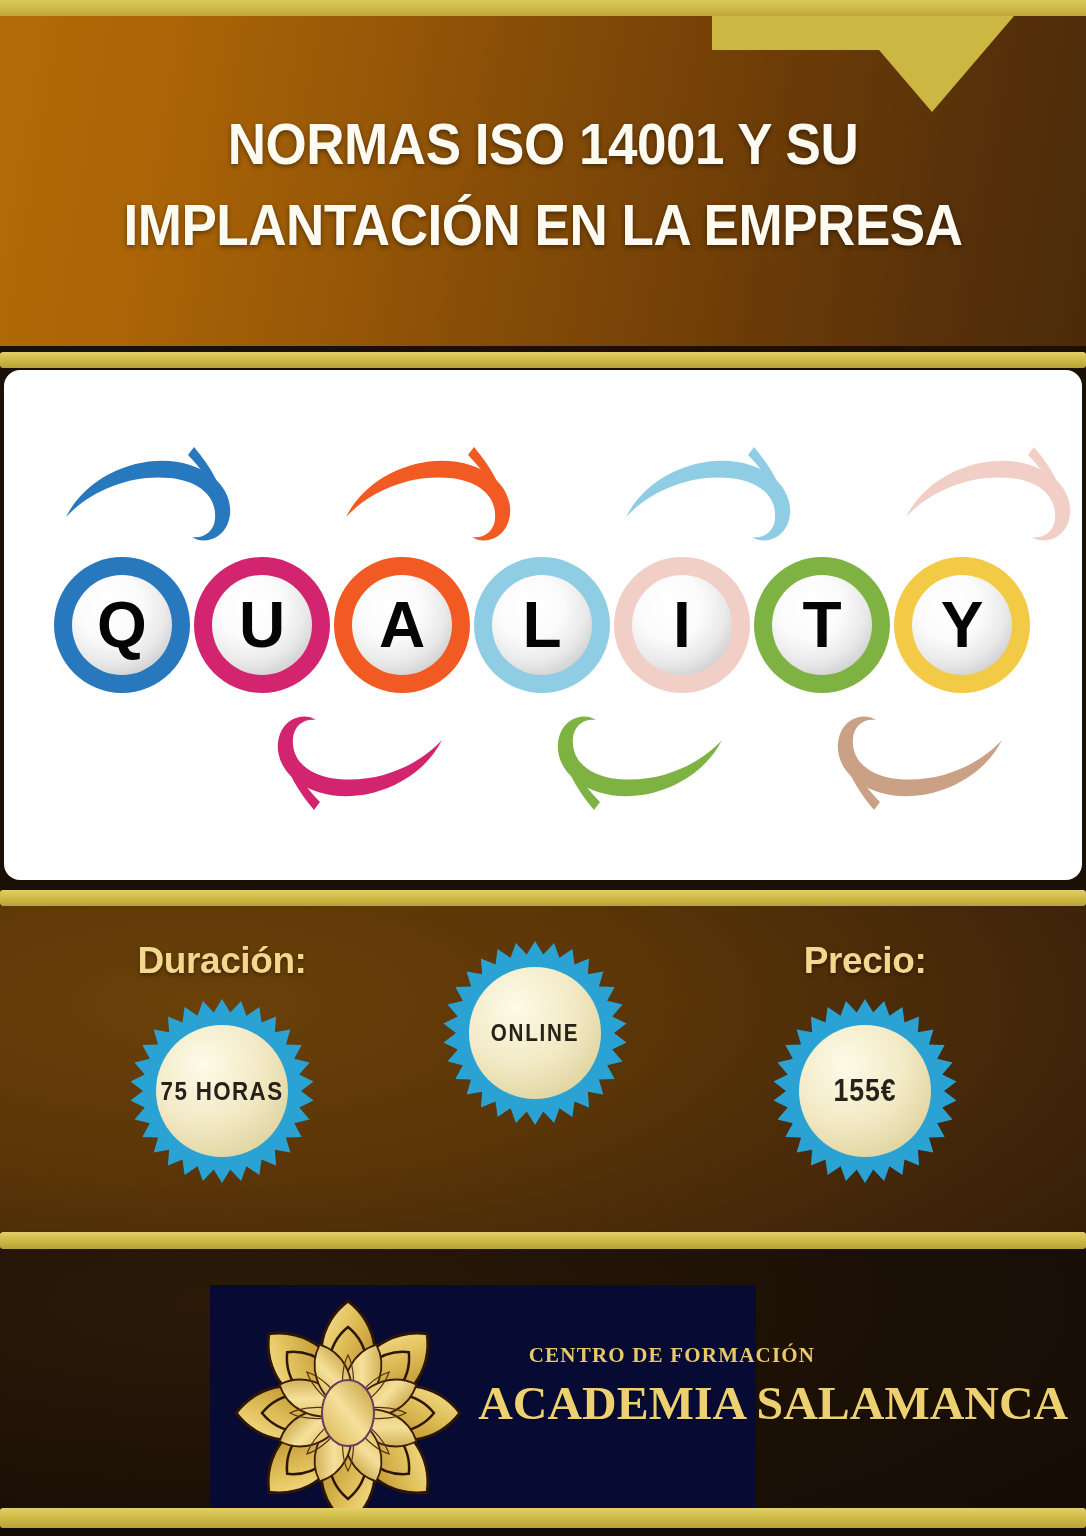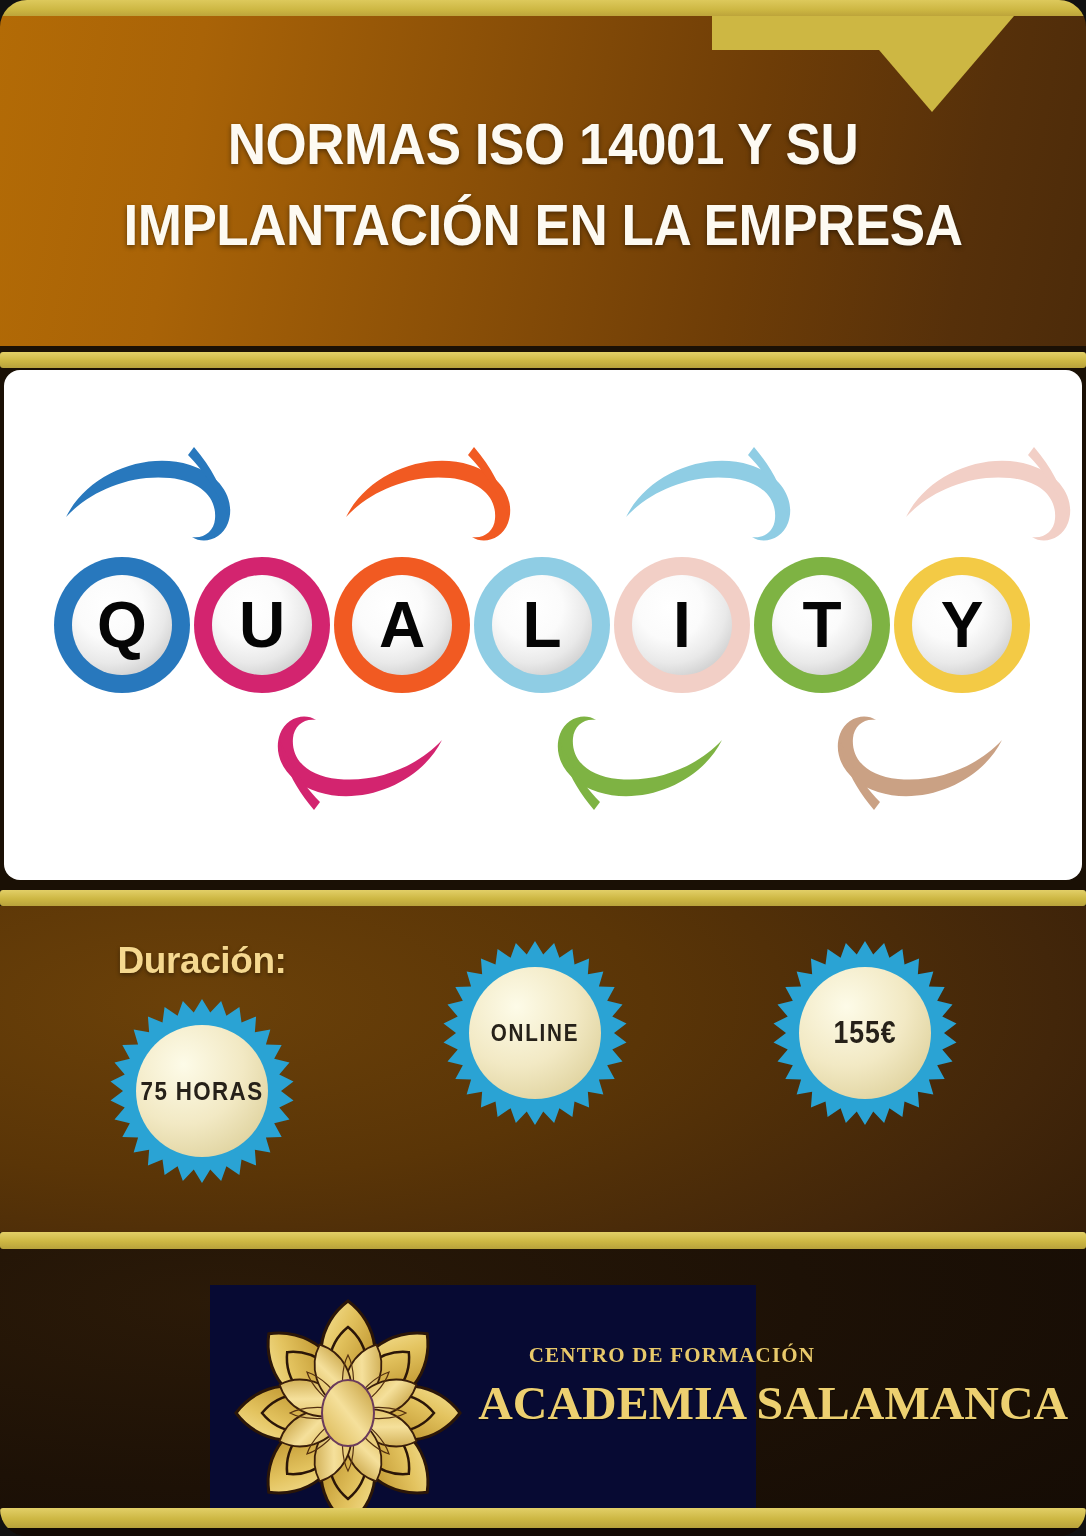--- a/index.html
+++ b/index.html
@@ -3,21 +3,20 @@
 <meta charset="utf-8">
 <style>
   html,body{margin:0;padding:0;background:#111;}
   body{font-family:"Liberation Sans",sans-serif;}
 
   .poster{
     position:relative;
     width:1086px;height:1536px;
     overflow:hidden;
     background:#1a1005;
-    border-radius:27px;
   }
 
   
   .top-gold{
     position:absolute;left:0;top:0;width:1086px;height:16px;
     background:linear-gradient(180deg,#ddc95c 0%,#cdb743 60%,#bda43a 100%);
   }
 
   
   .header{
@@ -80,21 +79,21 @@
   .info-band{
     position:absolute;left:0;top:906px;width:1086px;height:326px;
     background:
       radial-gradient(110% 140% at 18% 30%, #6b4109 0%, #5a3507 38%, #42260a 72%, #2d1907 100%);
   }
   .info-col{
     position:absolute;top:34px;
     width:300px;
     text-align:center;
   }
-  .info-col.c1{left:52px;}
+  .info-col.c1{left:72px;}
   .info-col.c2{left:385px;}
   .info-col.c3{left:715px;}
 
   .info-label{
     color:#f5d88f;
     font-family:"Liberation Sans",sans-serif;
     font-weight:700;
     font-size:37px;
     letter-spacing:-0.4px;
     margin:0 0 16px 0;
@@ -295,20 +294,21 @@
             </radialGradient>
           </defs>
           <path class="star-path" d="M 93.00,1.00 L 101.26,14.43 L 112.13,3.01 L 117.41,17.87 L 130.42,8.95 L 132.50,24.58 L 147.08,18.57 L 145.86,34.29 L 161.37,31.44 L 156.91,46.56 L 172.67,47.00 L 165.17,60.87 L 180.50,64.57 L 170.27,76.57 L 184.50,83.38 L 172.00,93.00 L 184.50,102.62 L 170.27,109.43 L 180.50,121.43 L 165.17,125.13 L 172.67,139.00 L 156.91,139.44 L 161.37,154.56 L 145.86,151.71 L 147.08,167.43 L 132.50,161.42 L 130.42,177.05 L 117.41,168.13 L 112.13,182.99 L 101.26,171.57 L 93.00,185.00 L 84.74,171.57 L 73.87,182.99 L 68.59,168.13 L 55.58,177.05 L 53.50,161.42 L 38.92,167.43 L 40.14,151.71 L 24.63,154.56 L 29.09,139.44 L 13.33,139.00 L 20.83,125.13 L 5.50,121.43 L 15.73,109.43 L 1.50,102.62 L 14.00,93.00 L 1.50,83.38 L 15.73,76.57 L 5.50,64.57 L 20.83,60.87 L 13.33,47.00 L 29.09,46.56 L 24.63,31.44 L 40.14,34.29 L 38.92,18.57 L 53.50,24.58 L 55.58,8.95 L 68.59,17.87 L 73.87,3.01 L 84.74,14.43 Z" fill="#2aa3d4"></path>
           <circle cx="93" cy="93" r="66" fill="url(#cream2)"></circle>
         </svg>
         <div class="badge-text small">ONLINE</div>
       </div>
     </div>
 
     <div class="info-col c3">
+      <div class="info-label">Precio:</div>
       <div class="badge-wrap">
         <svg class="badge-star" viewBox="0 0 186 186">
           <defs>
             <radialGradient id="cream3" cx="36%" cy="30%" r="82%">
               <stop offset="0%" stop-color="#fdfbe8"></stop>
               <stop offset="55%" stop-color="#f2e9c4"></stop>
               <stop offset="100%" stop-color="#ddd09a"></stop>
             </radialGradient>
           </defs>
           <path class="star-path" d="M 93.00,1.00 L 101.26,14.43 L 112.13,3.01 L 117.41,17.87 L 130.42,8.95 L 132.50,24.58 L 147.08,18.57 L 145.86,34.29 L 161.37,31.44 L 156.91,46.56 L 172.67,47.00 L 165.17,60.87 L 180.50,64.57 L 170.27,76.57 L 184.50,83.38 L 172.00,93.00 L 184.50,102.62 L 170.27,109.43 L 180.50,121.43 L 165.17,125.13 L 172.67,139.00 L 156.91,139.44 L 161.37,154.56 L 145.86,151.71 L 147.08,167.43 L 132.50,161.42 L 130.42,177.05 L 117.41,168.13 L 112.13,182.99 L 101.26,171.57 L 93.00,185.00 L 84.74,171.57 L 73.87,182.99 L 68.59,168.13 L 55.58,177.05 L 53.50,161.42 L 38.92,167.43 L 40.14,151.71 L 24.63,154.56 L 29.09,139.44 L 13.33,139.00 L 20.83,125.13 L 5.50,121.43 L 15.73,109.43 L 1.50,102.62 L 14.00,93.00 L 1.50,83.38 L 15.73,76.57 L 5.50,64.57 L 20.83,60.87 L 13.33,47.00 L 29.09,46.56 L 24.63,31.44 L 40.14,34.29 L 38.92,18.57 L 53.50,24.58 L 55.58,8.95 L 68.59,17.87 L 73.87,3.01 L 84.74,14.43 Z" fill="#2aa3d4"></path>

